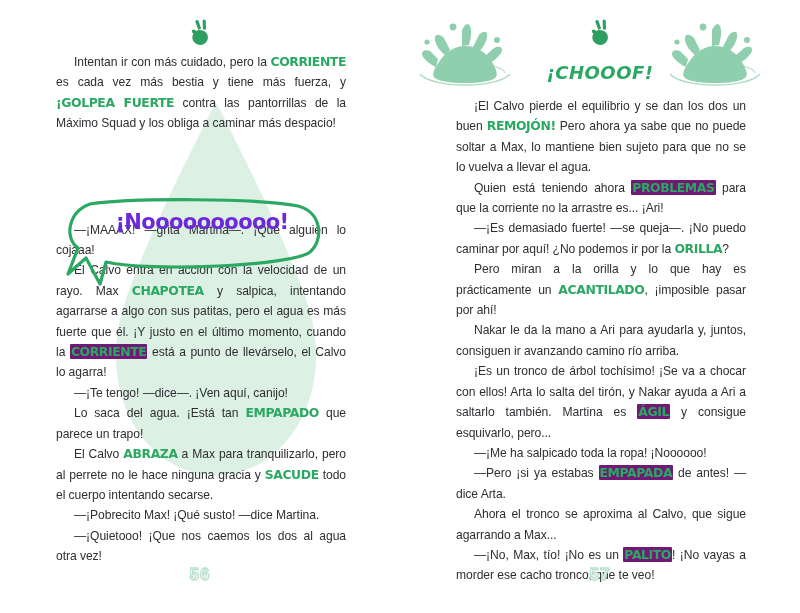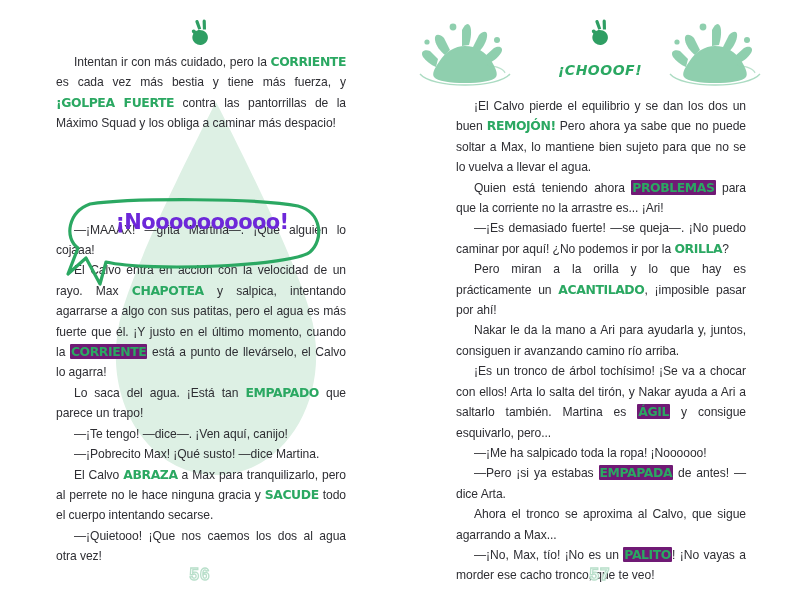--- a/index.html
+++ b/index.html
@@ -76,21 +76,21 @@
 
   .chooof {
     position: absolute;
     top: 48px;
     left: 0;
     width: 400px;
     text-align: center;
     font-family: "DejaVu Sans", sans-serif;
     font-weight: bold;
     font-style: italic;
-    font-size: 14px;
+    font-size: 18px;
     letter-spacing: 0.5px;
     color: #2ba862;
     z-index: 3;
   }
 
   
   .body-col {
     position: absolute;
     z-index: 2;
     color: #2e2e33;
@@ -198,24 +198,24 @@
     </div>
 
     <div class="body-col">
       <div>
           <p>Intentan ir con más cuidado, pero la <span class="shout">CORRIENTE</span> es cada vez más bestia y tiene más fuerza, y <span class="shout">¡GOLPEA FUERTE</span> contra las pantorrillas de la Máximo Squad y los obliga a caminar más despacio!</p>
         </div>
       <div class="balloon-gap"></div>
       <div>
           <p>—¡MAAAX! —grita Martina—. ¡Que alguien lo cojaaa!</p>
           <p>El Calvo entra en acción con la velocidad de un rayo. Max <span class="shout">CHAPOTEA</span> y salpica, intentando agarrarse a algo con sus patitas, pero el agua es más fuerte que él. ¡Y justo en el último momento, cuando la <span class="shout hl">CORRIENTE</span> está a punto de llevárselo, el Calvo lo agarra!</p>
+          <p>—¡Te tengo! —dice—. ¡Ven aquí, canijo!</p>
           <p>Lo saca del agua. ¡Está tan <span class="shout">EMPAPADO</span> que parece un trapo!</p>
-          <p>—¡Te tengo! —dice—. ¡Ven aquí, canijo!</p>
+          <p>El Calvo <span class="shout">ABRAZA</span> a Max para tranquilizarlo, pero al perrete no le hace ninguna gracia y <span class="shout">SACUDE</span> todo el cuerpo intentando secarse.</p>
           <p>—¡Pobrecito Max! ¡Qué susto! —dice Martina.</p>
-          <p>El Calvo <span class="shout">ABRAZA</span> a Max para tranquilizarlo, pero al perrete no le hace ninguna gracia y <span class="shout">SACUDE</span> todo el cuerpo intentando secarse.</p>
           <p>—¡Quietooo! ¡Que nos caemos los dos al agua otra vez!</p>
         </div>
     </div>
 
     <div class="balloon">
       <svg viewBox="0 0 268 96" xmlns="http://www.w3.org/2000/svg" aria-hidden="true">
         <path d="M30 8 C70 2 200 2 238 10 C262 16 264 44 250 56 C232 70 90 76 46 66
                  L40 88 L26 62 L8 78 L18 52 C4 42 8 16 30 8 Z" fill="none" stroke="#2ba862" stroke-width="3.2" stroke-linejoin="round"></path>
       </svg>
       <div class="balloon-text">¡Noooooooooo!</div>

